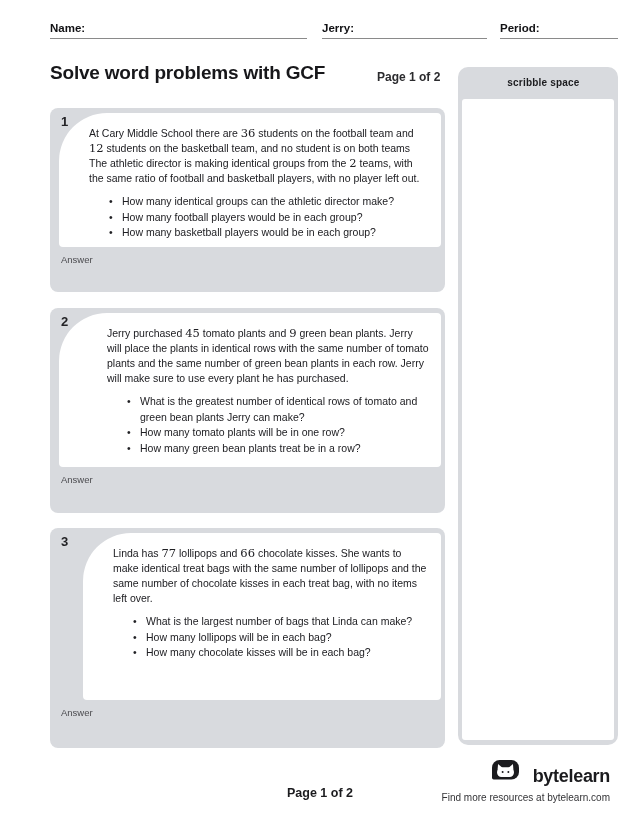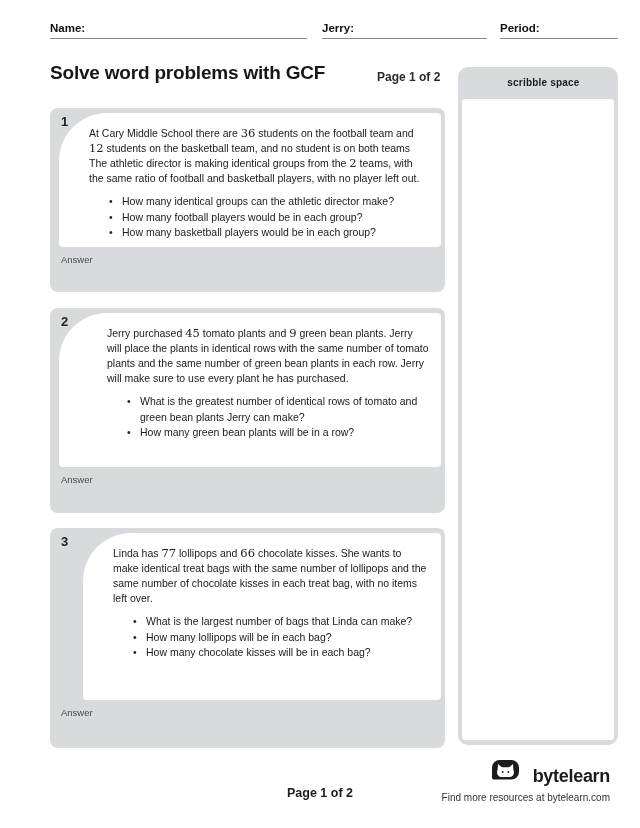--- a/index.html
+++ b/index.html
@@ -90,21 +90,22 @@
       </div>
       <span class="badge">1</span>
       <div class="answer">Answer</div>
     </section>
 
     <section class="card">
       <div class="qbox">
         <p class="ptext"><span>Jerry purchased </span><span class="math">45</span><span> tomato plants and </span><span class="math">9</span><span> green bean plants. Jerry will place the plants in identical rows with the same number of tomato plants and the same number of green bean plants in each row. Jerry will make sure to use every plant he has purchased.</span></p>
         <ul class="bullets">
             <li>What is the greatest number of identical rows of tomato and green bean plants Jerry can make?</li>
-            <li>How many green bean plants will be in a row?</li>
+            <li>How many tomato plants will be in one row?</li>
+            <li>How many green bean plants treat be in a row?</li>
           </ul>
       </div>
       <span class="badge">2</span>
       <div class="answer">Answer</div>
     </section>
 
     <section class="card">
       <div class="qbox">
         <p class="ptext"><span>Linda has </span><span class="math">77</span><span> lollipops and </span><span class="math">66</span><span> chocolate kisses. She wants to make identical treat bags with the same number of lollipops and the same number of chocolate kisses in each treat bag, with no items left over.</span></p>
         <ul class="bullets">

